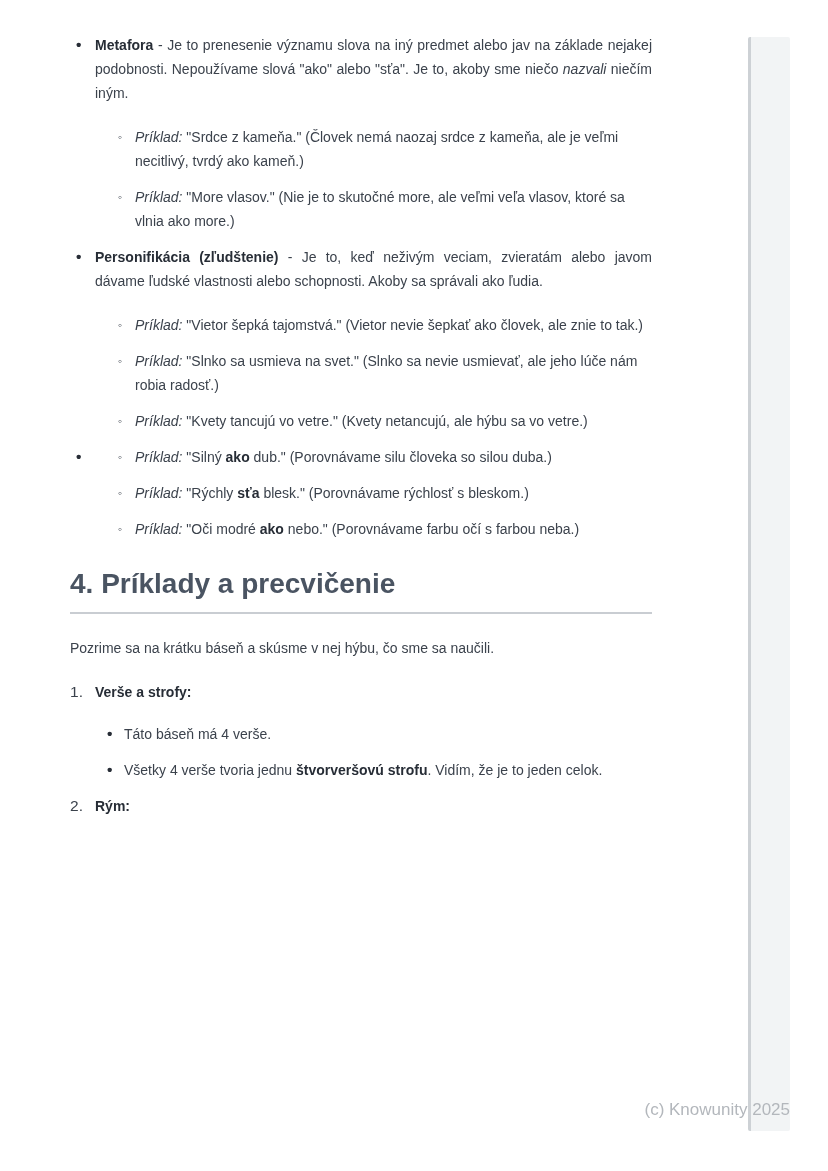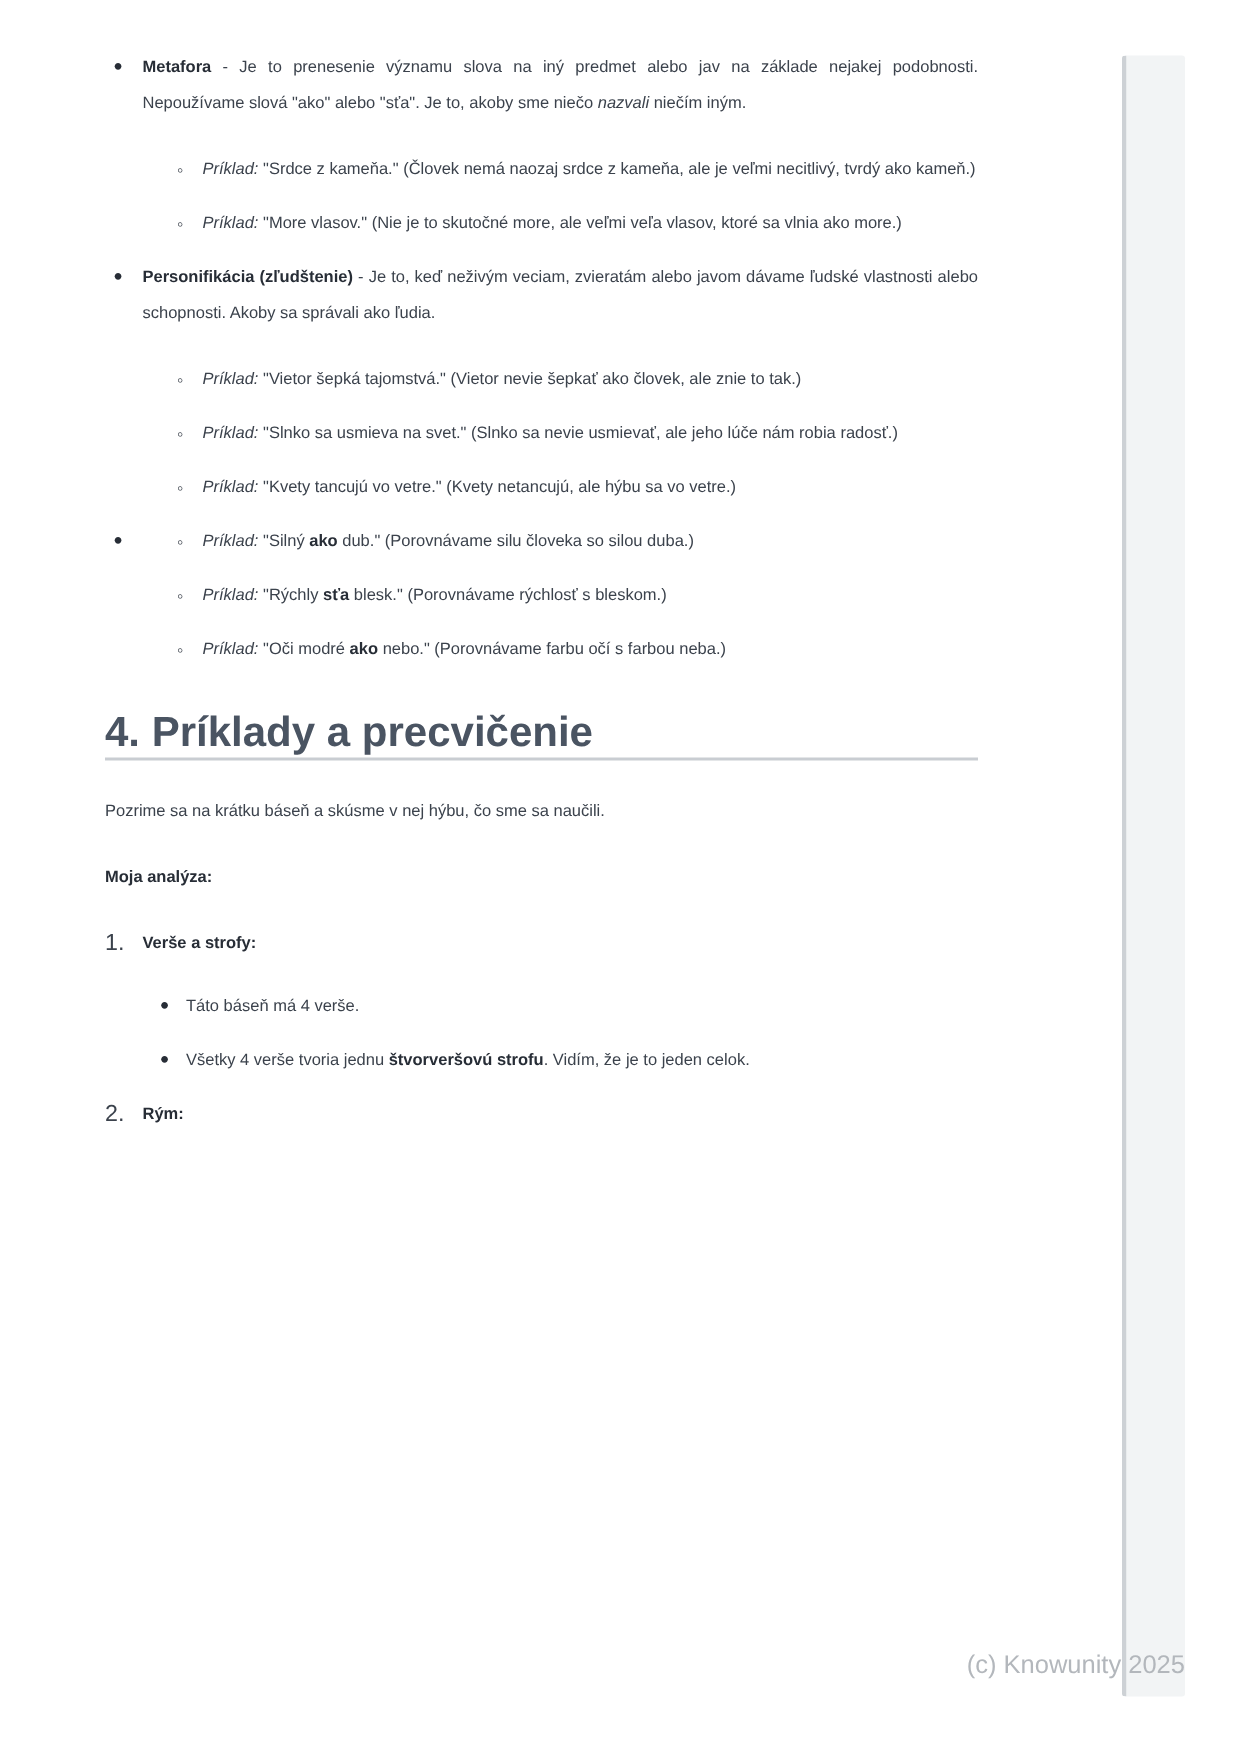--- a/index.html
+++ b/index.html
@@ -10,21 +10,21 @@
     font-family: "Liberation Sans", sans-serif;
     color: #3b424c;
     position: relative;
     overflow: hidden;
   }
   .content {
     position: absolute;
     left: 70px; top: 33px;
     width: 582px;
   }
-  p { margin: 0; font-size: 11px; line-height: 24px; }
+  p { margin: 0; font-size: 14px; line-height: 24px; }
   .justify { text-align: justify; }
   .seg-b { font-weight: 700; color: #272d36; }
   .seg-i { font-style: italic; }
 
   ul.main-list { list-style: none; margin: 0; padding: 0; }
   ul.main-list > li { position: relative; padding-left: 25px; margin-bottom: 2px; }
   ul.main-list > li > .marker {
     position: absolute; left: 6px; top: 0;
     font-size: 15.5px; line-height: 24px; color: #272d36; font-weight: 700;
   }
@@ -35,20 +35,21 @@
   ul.sub-examples > li > .marker {
     position: absolute; left: 0; top: 0;
     font-size: 12px; line-height: 24px; color: #3b424c;
   }
 
   h2.section-heading {
     margin: 26px 0 0;
     font-size: 28px; line-height: 34px;
     font-weight: 700;
     color: #4a5462;
+    padding-bottom: 11px;
     border-bottom: 2px solid #c9cdd2;
   }
   p.intro { margin: 22px 0 0; }
   p.poem { margin: 16px 0 0; }
   p.analysis-label { margin: 20px 0 0; }
 
   ol.analysis-list { list-style: none; margin: 20px 0 0; padding: 0; counter-reset: an; }
   ol.analysis-list > li { position: relative; counter-increment: an; padding-left: 25px; margin-bottom: 6px; }
   ol.analysis-list > li > .num {
     position: absolute; left: 0; top: 0;
@@ -141,21 +142,20 @@
       </ul>
     </li>
 
   </ul>
 
   <h2 class="section-heading">4. Príklady a precvičenie</h2>
 
   <p class="intro">Pozrime sa na krátku báseň a skúsme v nej hýbu, čo sme sa naučili.</p>
 
 
-  <p class="analysis-label"><span class="seg-b">Moja analýza:</span></p>
 
   <ol class="analysis-list">
     <li>
       <span class="num"></span>
       <p class="analysis-title"><span class="seg-b">Verše a strofy:</span></p>
       <ul class="analysis-points">
         <li>
           <span class="marker">•</span>
           <p><span>Táto báseň má 4 verše.</span></p>
         </li>

